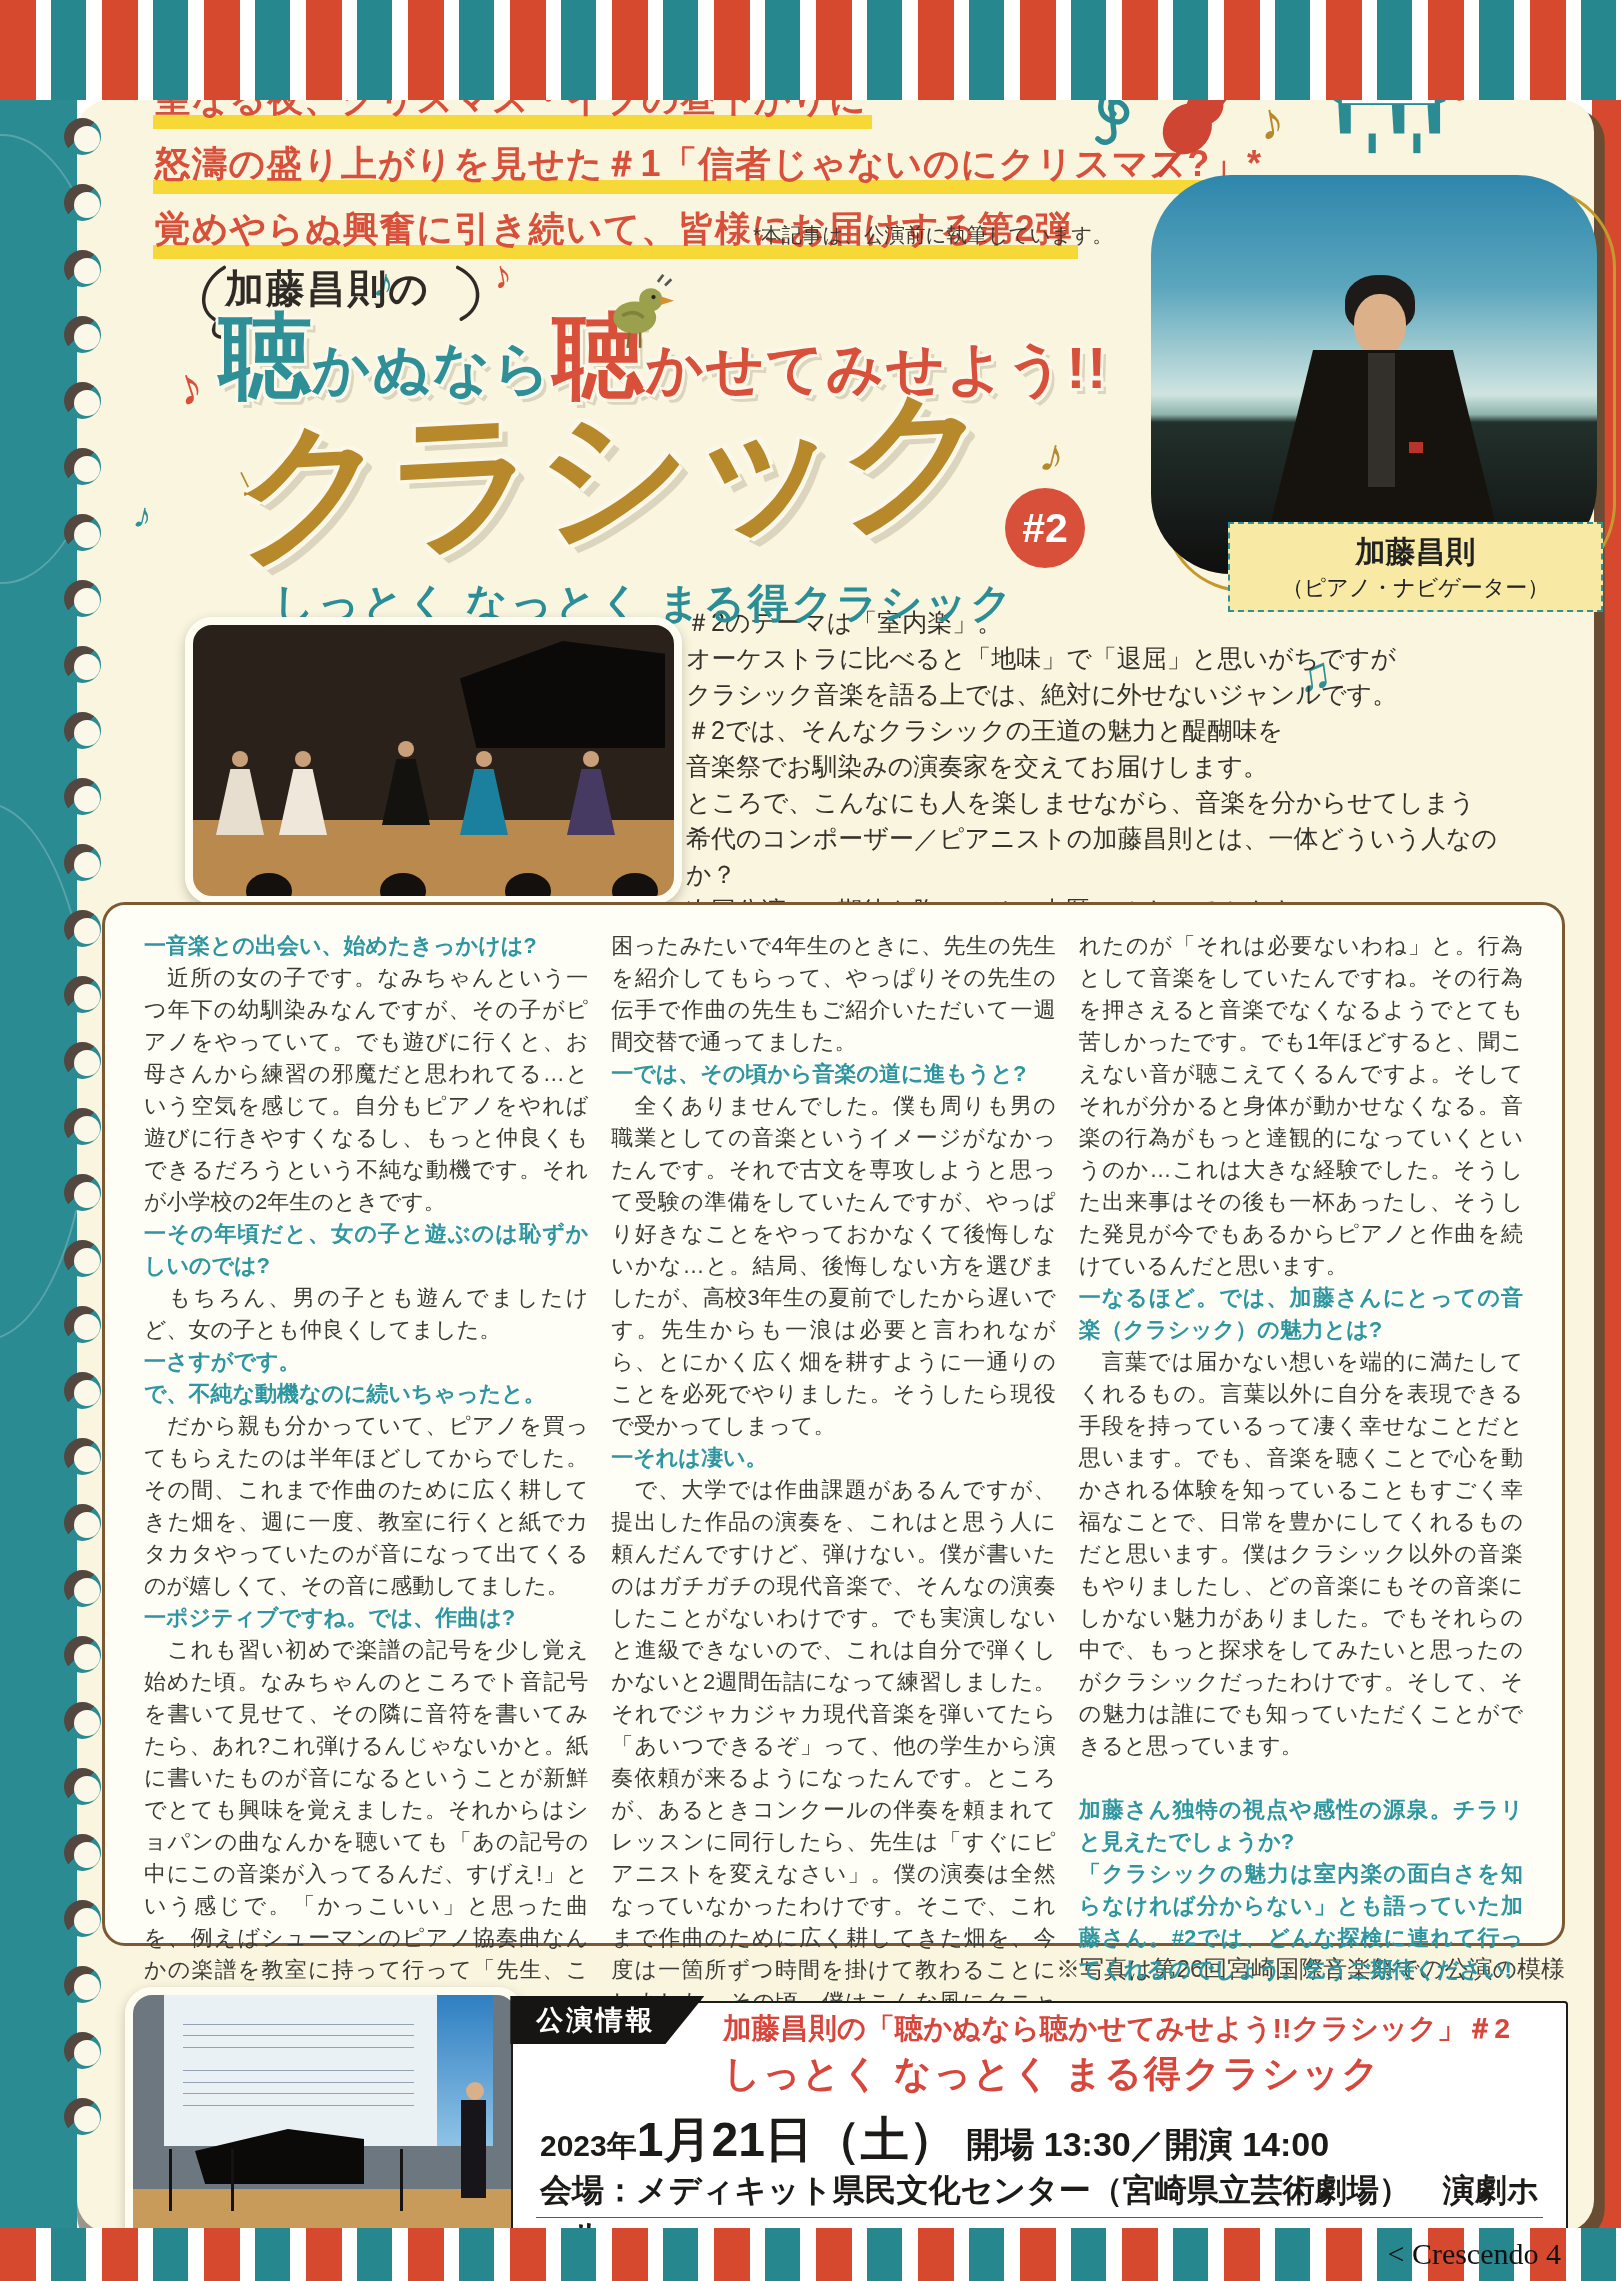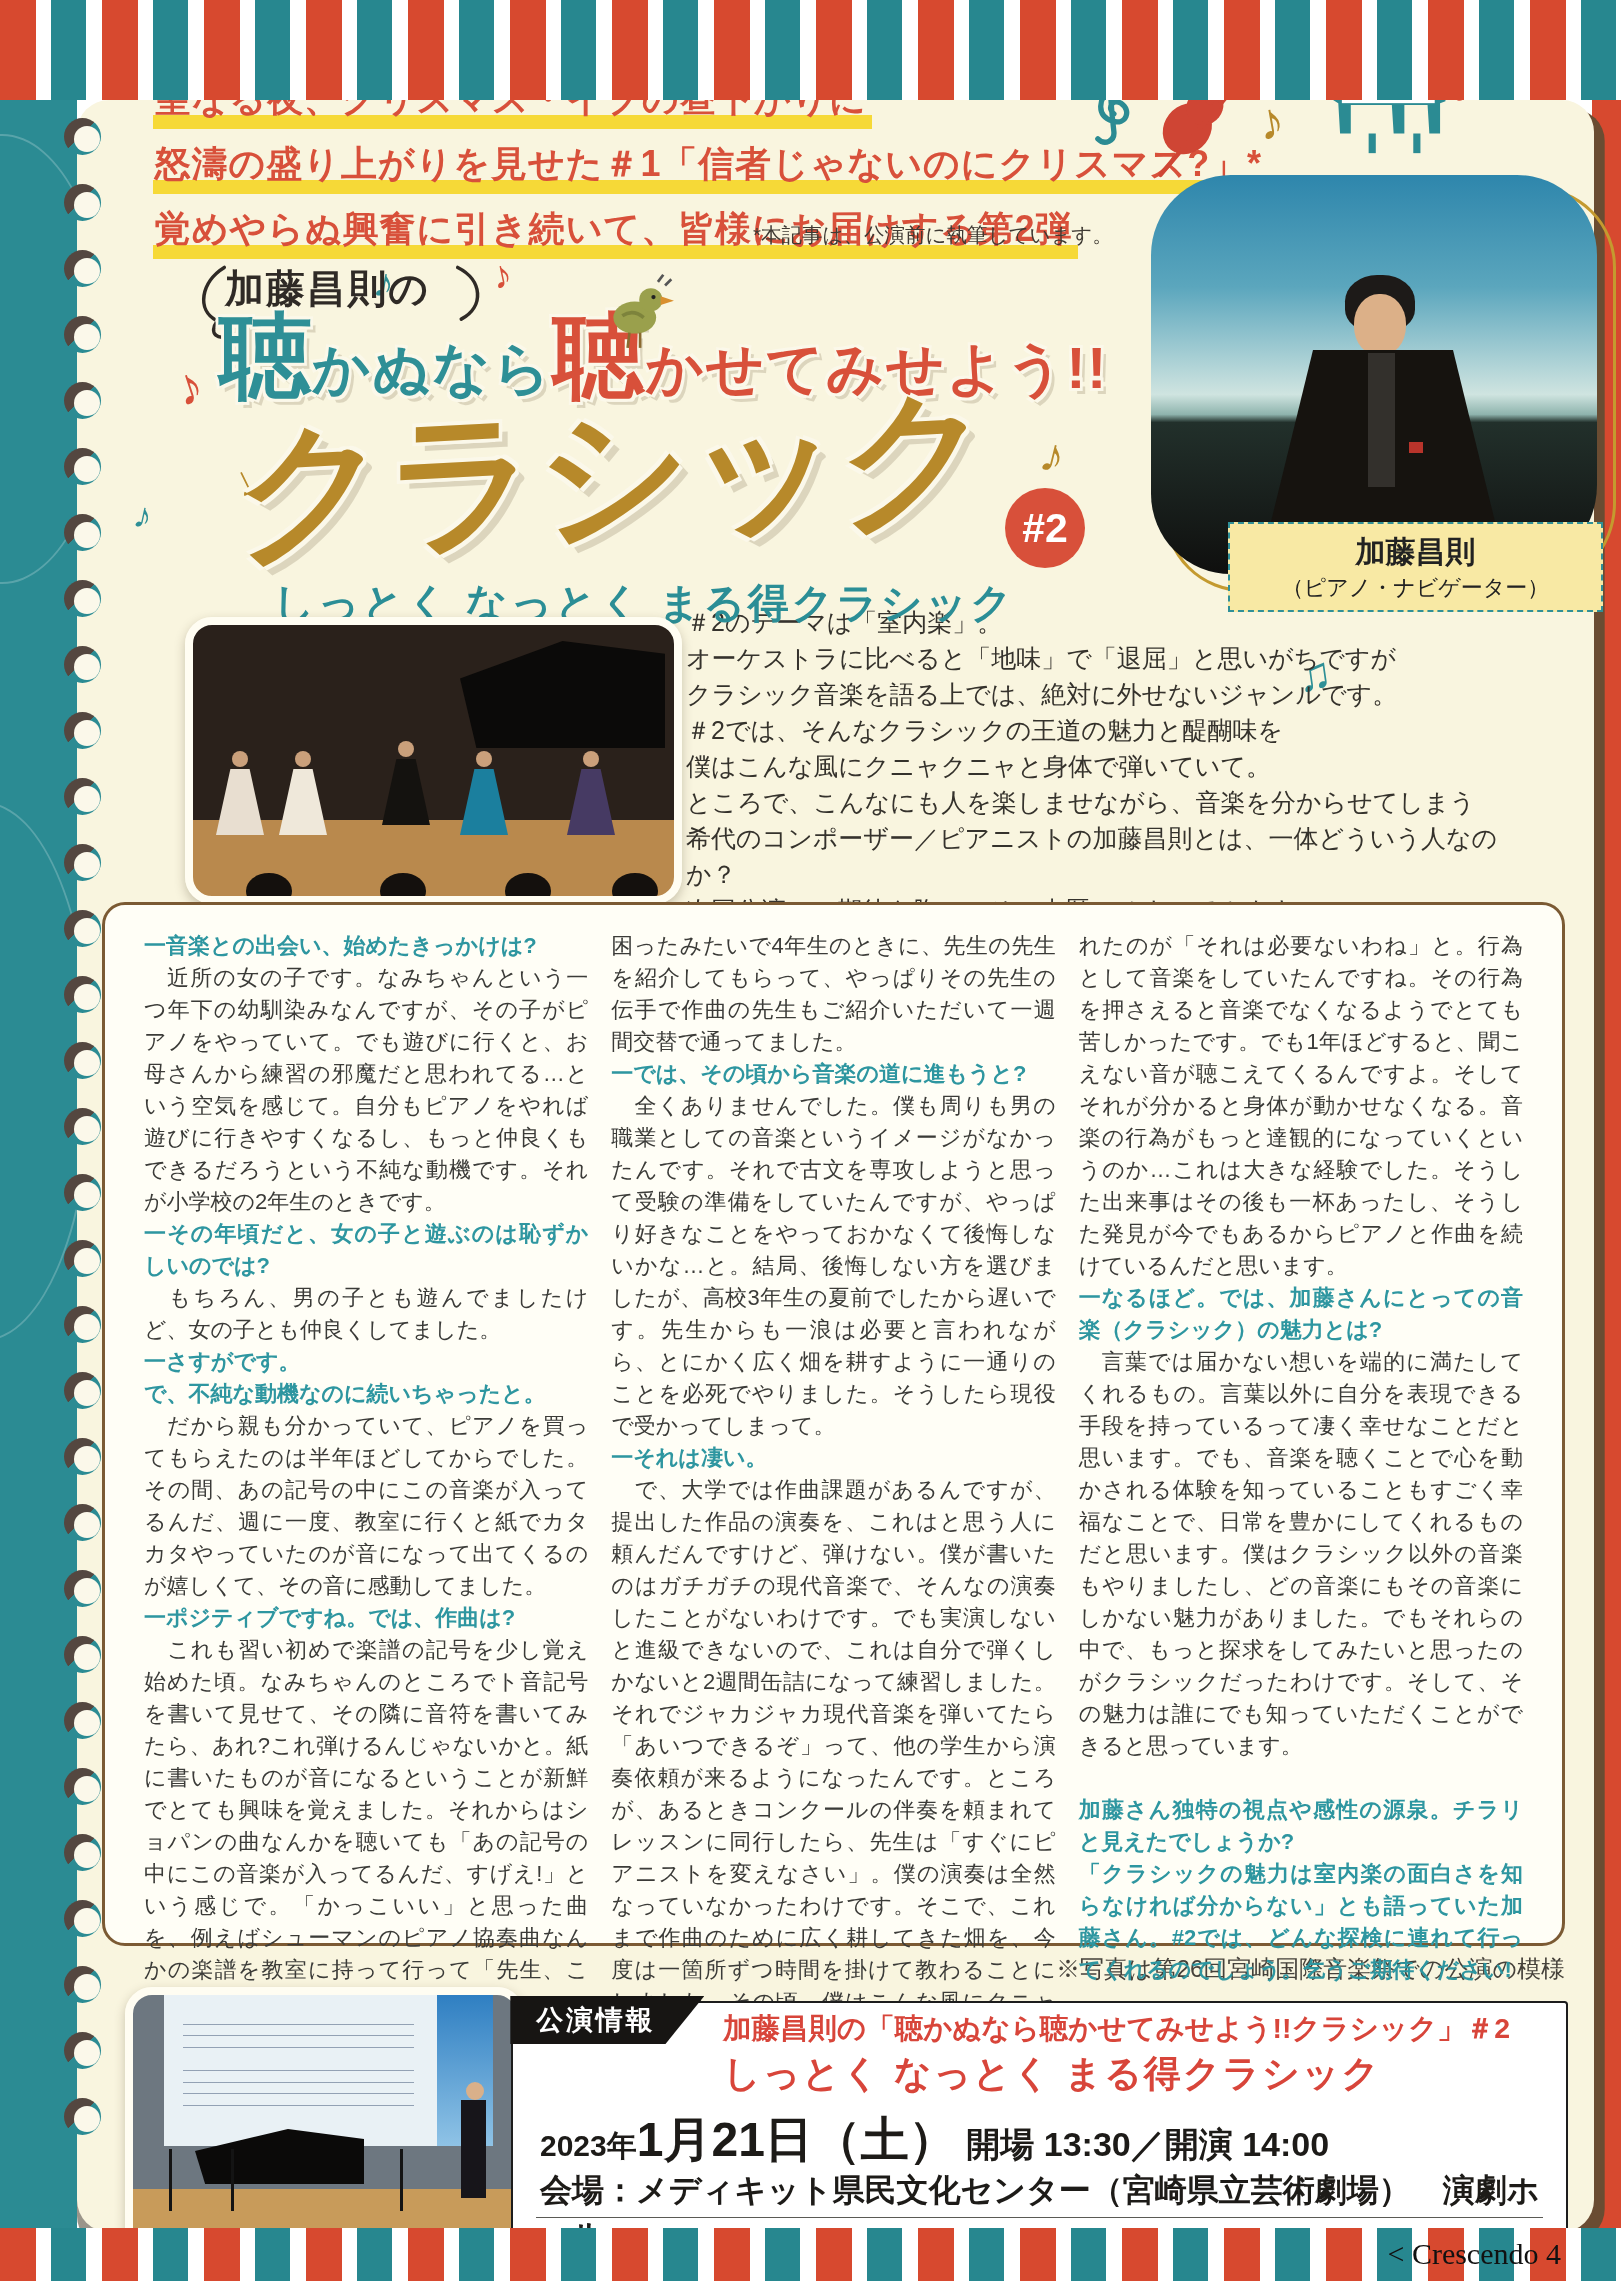--- a/index.html
+++ b/index.html
@@ -286,36 +286,36 @@
   <div class="aud" style="left:312px;"></div>
   <div class="aud" style="left:419px;"></div>
 </div>
 
 <div class="intro">
 
 <div>＃2のテーマは「室内楽」。</div>
     <div>オーケストラに比べると「地味」で「退屈」と思いがちですが</div>
     <div>クラシック音楽を語る上では、絶対に外せないジャンルです。</div>
     <div>＃2では、そんなクラシックの王道の魅力と醍醐味を</div>
-    <div>僕はこんな風にクニャクニャと身体で弾いていて。</div>
+    <div>音楽祭でお馴染みの演奏家を交えてお届けします。</div>
     <div>ところで、こんなにも人を楽しませながら、音楽を分からせてしまう</div>
     <div>希代のコンポーザー／ピアニストの加藤昌則とは、一体どういう人なのか？</div>
     <div>次回公演への期待を胸に、その来歴にせまってみます。</div>
   </div>
 
 <div class="interview">
   <div class="col">
 
   <p class="q">一音楽との出会い、始めたきっかけは?</p>
       <p class="a">　近所の女の子です。なみちゃんという一つ年下の幼馴染みなんですが、その子がピアノをやっていて。でも遊びに行くと、お母さんから練習の邪魔だと思われてる…という空気を感じて。自分もピアノをやれば遊びに行きやすくなるし、もっと仲良くもできるだろうという不純な動機です。それが小学校の2年生のときです。</p>
       <p class="q">一その年頃だと、女の子と遊ぶのは恥ずかしいのでは?</p>
       <p class="a">　もちろん、男の子とも遊んでましたけど、女の子とも仲良くしてました。</p>
       <p class="q">一さすがです。</p>
       <p class="q">で、不純な動機なのに続いちゃったと。</p>
-      <p class="a">　だから親も分かっていて、ピアノを買ってもらえたのは半年ほどしてからでした。その間、あの記号の中にこの音楽が入ってるんだ、週に一度、教室に行くと紙でカタカタやっていたのが音になって出てくるのが嬉しくて、その音に感動してました。</p>
+      <p class="a">　だから親も分かっていて、ピアノを買ってもらえたのは半年ほどしてからでした。その間、これまで作曲のために広く耕してきた畑を、週に一度、教室に行くと紙でカタカタやっていたのが音になって出てくるのが嬉しくて、その音に感動してました。</p>
       <p class="q">一ポジティブですね。では、作曲は?</p>
       <p class="a">　これも習い初めで楽譜の記号を少し覚え始めた頃。なみちゃんのところでト音記号を書いて見せて、その隣に音符を書いてみたら、あれ?これ弾けるんじゃないかと。紙に書いたものが音になるということが新鮮でとても興味を覚えました。それからはショパンの曲なんかを聴いても「あの記号の中にこの音楽が入ってるんだ、すげえ!」という感じで。「かっこいい」と思った曲を、例えばシューマンのピアノ協奏曲なんかの楽譜を教室に持って行って「先生、これ弾きたい!」。先生も</p>
     </div>
   <div class="col">
 
   <p class="a">困ったみたいで4年生のときに、先生の先生を紹介してもらって、やっぱりその先生の伝手で作曲の先生もご紹介いただいて一週間交替で通ってました。</p>
       <p class="q">一では、その頃から音楽の道に進もうと?</p>
       <p class="a">　全くありませんでした。僕も周りも男の職業としての音楽というイメージがなかったんです。それで古文を専攻しようと思って受験の準備をしていたんですが、やっぱり好きなことをやっておかなくて後悔しないかな…と。結局、後悔しない方を選びましたが、高校3年生の夏前でしたから遅いです。先生からも一浪は必要と言われながら、とにかく広く畑を耕すように一通りのことを必死でやりました。そうしたら現役で受かってしまって。</p>
       <p class="q">一それは凄い。</p>
       <p class="a">　で、大学では作曲課題があるんですが、提出した作品の演奏を、これはと思う人に頼んだんですけど、弾けない。僕が書いたのはガチガチの現代音楽で、そんなの演奏したことがないわけです。でも実演しないと進級できないので、これは自分で弾くしかないと2週間缶詰になって練習しました。それでジャカジャカ現代音楽を弾いてたら「あいつできるぞ」って、他の学生から演奏依頼が来るようになったんです。ところが、あるときコンクールの伴奏を頼まれてレッスンに同行したら、先生は「すぐにピアニストを変えなさい」。僕の演奏は全然なっていなかったわけです。そこで、これまで作曲のために広く耕してきた畑を、今度は一箇所ずつ時間を掛けて教わることにしました。その頃、僕はこんな風にクニャクニャと身体で弾いていて、最初に言わ</p>

